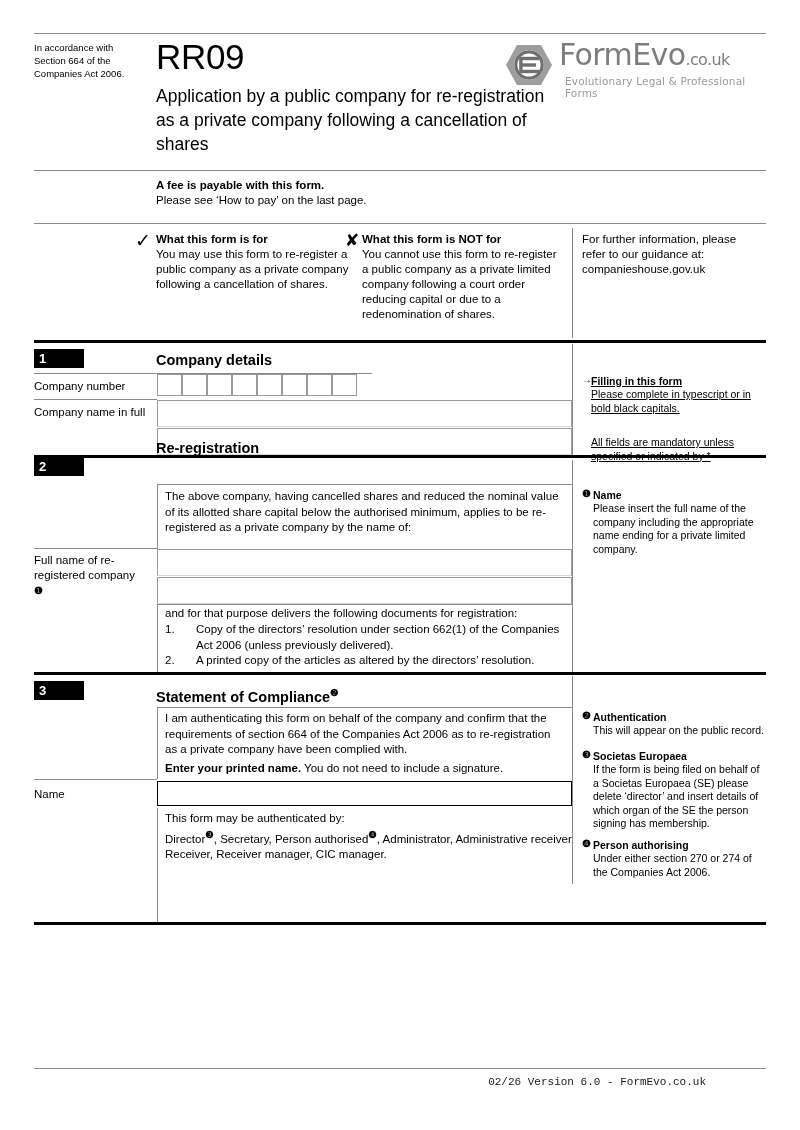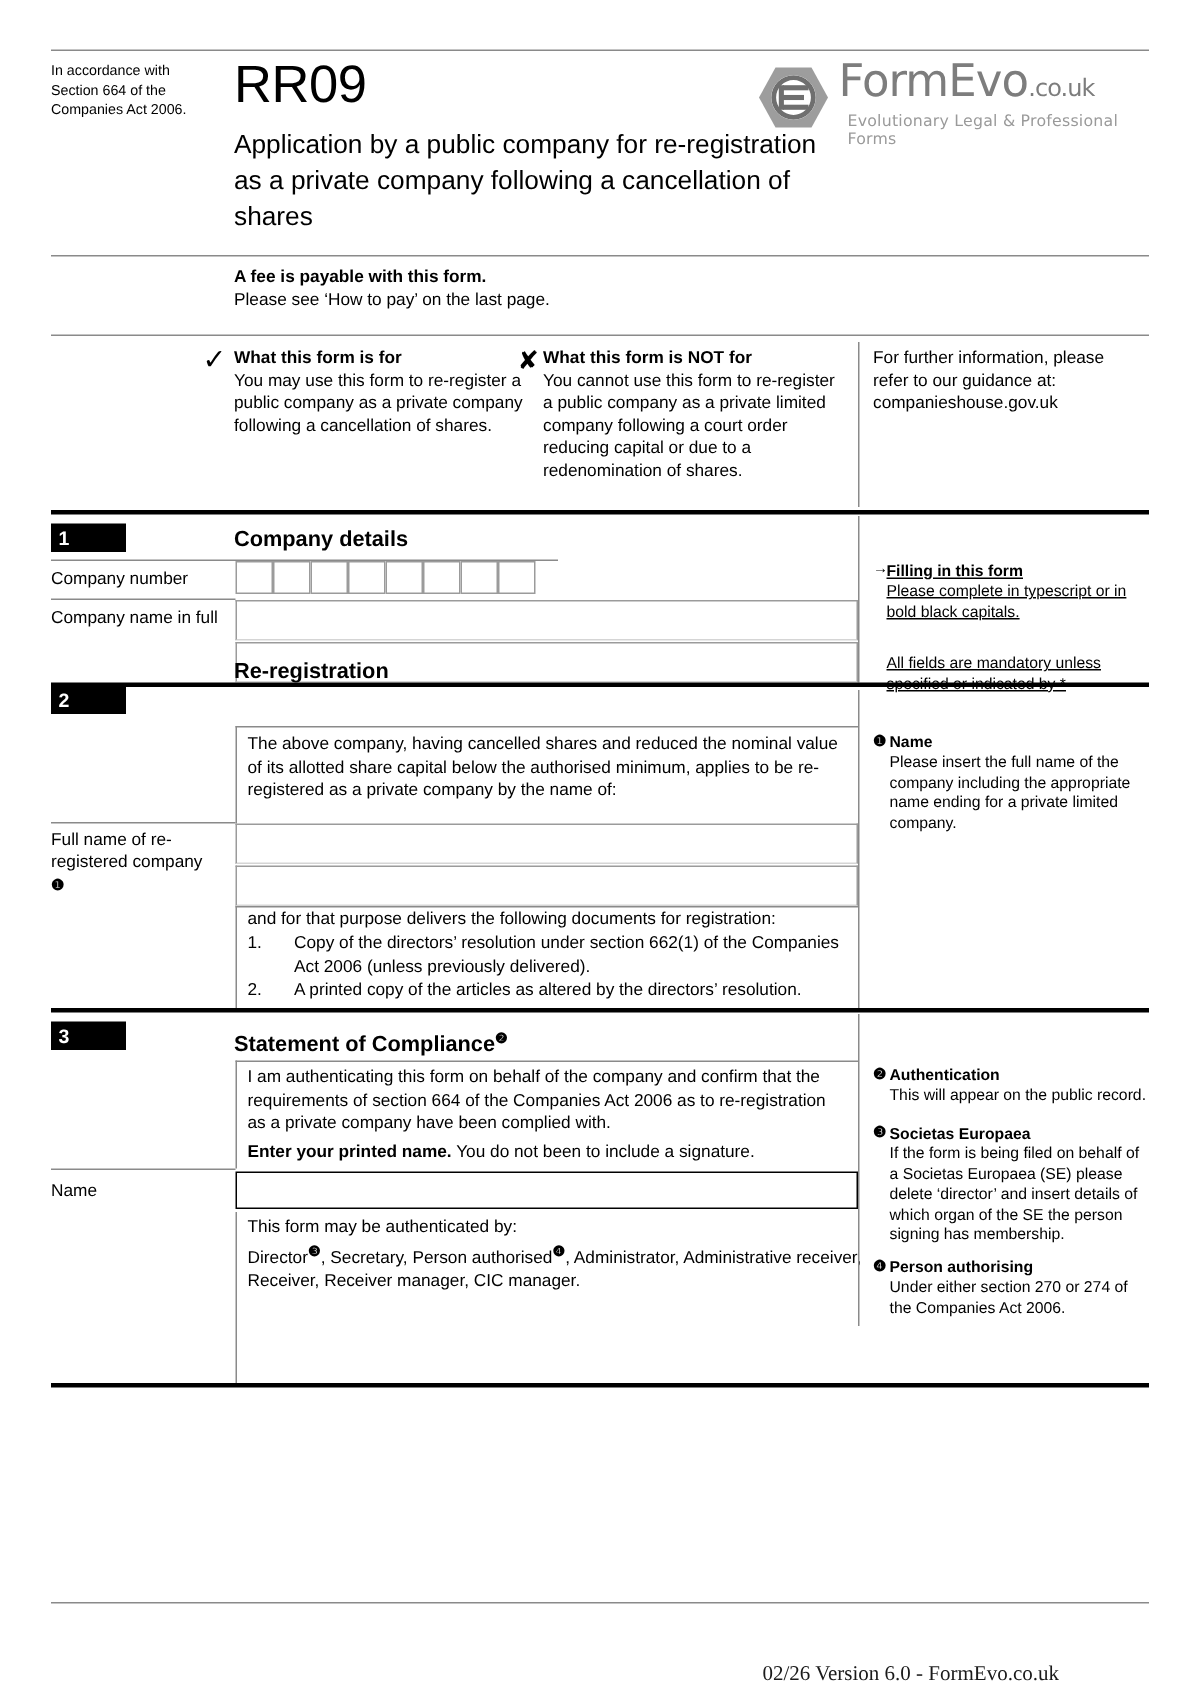--- a/index.html
+++ b/index.html
@@ -134,23 +134,23 @@
   }
   .guide-body {
     font-size: 10.5px; line-height: 13.5px;
   }
   .guide-block { position: absolute; left: 582px; width: 182px; }
   .guide-indent { padding-left: 9px; text-decoration: underline; }
   .marker { font-weight: bold; }
 
   
   #footer-text {
-    position: absolute; right: 34px; top: 1109px;
-    font-size: 14px; color: #1a1a1a;
-    font-family: Liberation Serif, serif;
+    position: absolute; right: 34px; top: 1076px;
+    font-size: 11px; color: #1a1a1a;
+    font-family: Liberation Mono, monospace;
   }
 </style>
 </head>
 <body>
 
 <div class="page">
 
   <div class="hr-thin" style="left:34px; top:33px; width:732px;"></div>
 
   <div id="accordance">In accordance with Section 664 of the Companies Act 2006.</div>
@@ -271,21 +271,21 @@
 
   <div class="hr-mid" style="left:34px; top:672px; width:732px; height:3px;"></div>
 
   <div class="sec-num" style="left:34px; top:681px;">3</div>
   <div class="sec-title" style="top:683px;"><span>Statement of Compliance</span><span class="sup-marker">❷</span></div>
 
   <div class="hr-thin" style="left:157px; top:707px; width:415px;"></div>
   <div class="vr-thin" style="left:157px; top:707px; height:72px;"></div>
 
   <div class="body-para" style="left:165px; top:711px; width:400px;">I am authenticating this form on behalf of the company and confirm that the requirements of section 664 of the Companies Act 2006 as to re-registration as a private company have been complied with.</div>
-  <div class="body-para" style="left:165px; top:761px; width:400px;"><span style="font-weight:bold;">Enter your printed name.</span><span> You do not been to include a signature.</span></div>
+  <div class="body-para" style="left:165px; top:761px; width:400px;"><span style="font-weight:bold;">Enter your printed name.</span><span> You do not need to include a signature.</span></div>
 
   <div class="hr-thin" style="left:34px; top:779px; width:123px;"></div>
 
   <div class="fld-label" style="top:787px;">Name</div>
   <div class="box-strong" style="left:157px; top:781px; width:415px; height:25px;"></div>
 
   <div class="vr-thin" style="left:157px; top:808px; height:114px;"></div>
 
   <div class="body-para" style="left:165px; top:811px; width:405px;">This form may be authenticated by:</div>
   <div class="body-para" style="left:165px; top:827px; width:412px;"><span>Director</span><span class="sup-marker">❸</span><span>, Secretary, Person authorised</span><span class="sup-marker">❹</span><span>, Administrator, Administrative receiver,</span><br><span>Receiver, Receiver manager, CIC manager.</span></div>

